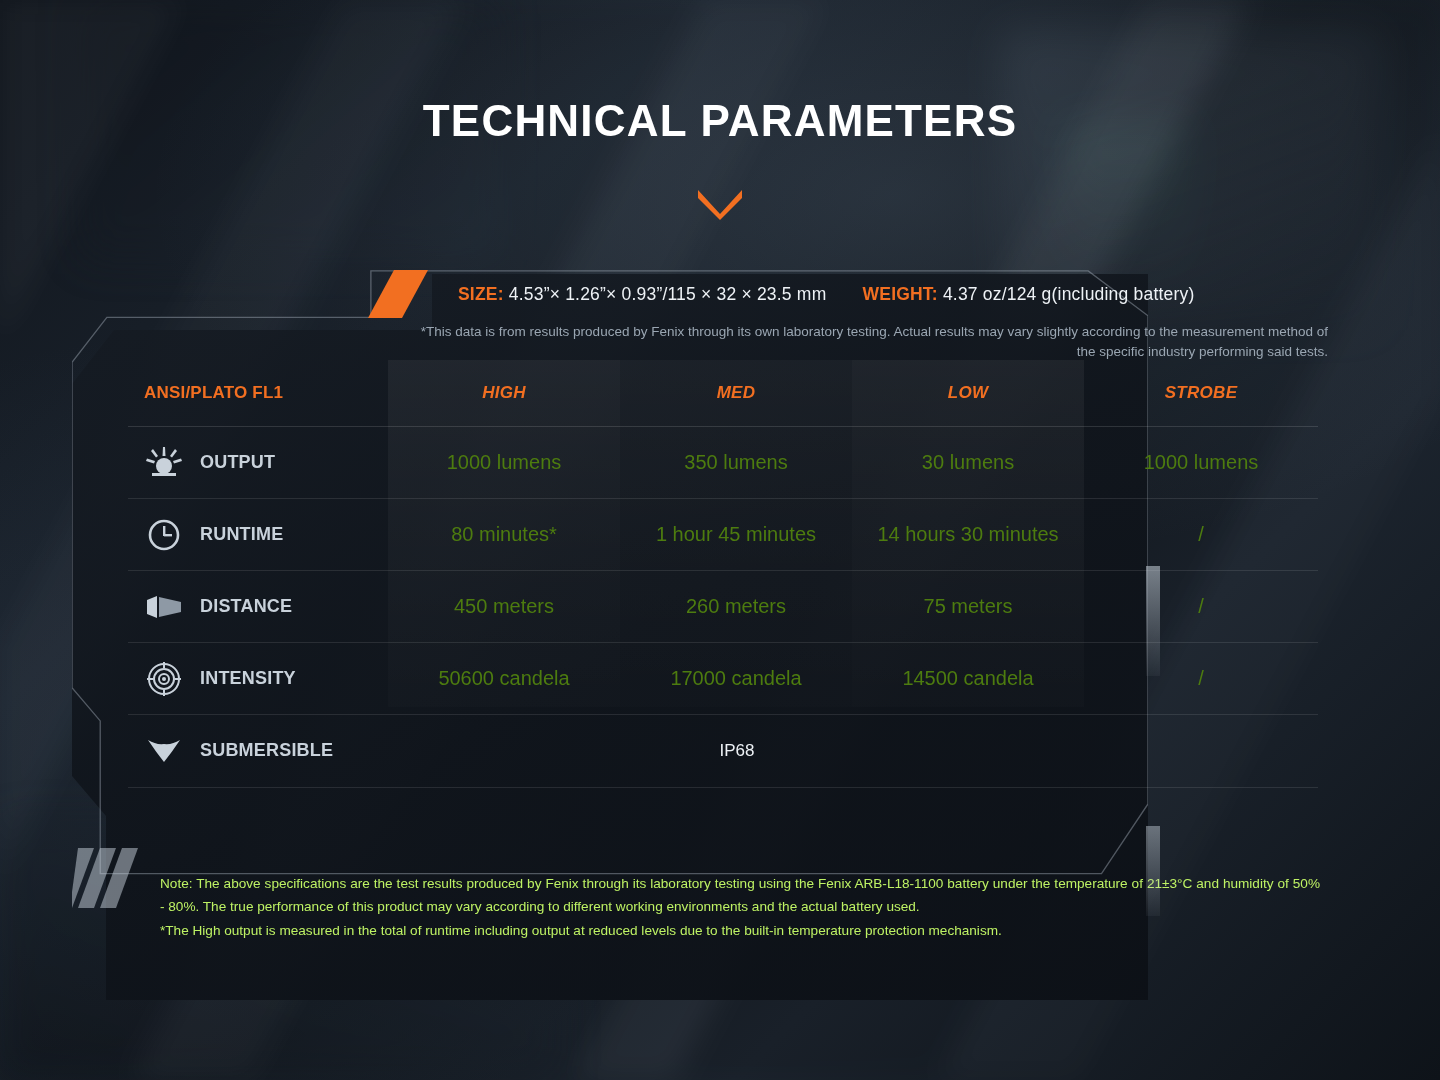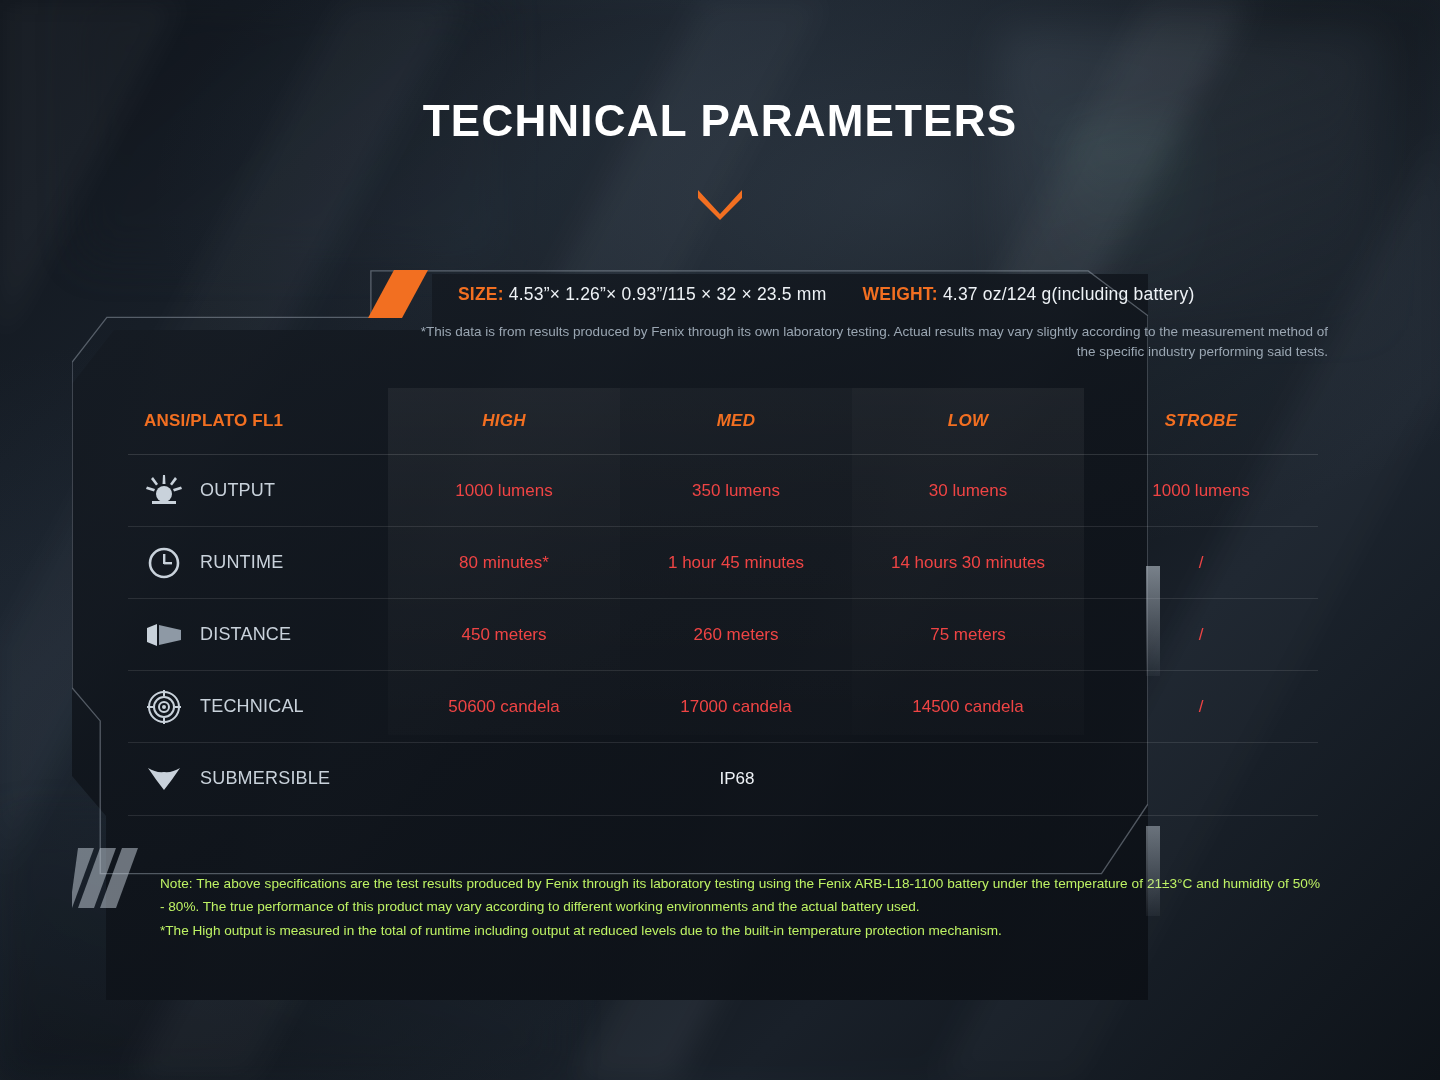--- a/index.html
+++ b/index.html
@@ -130,21 +130,21 @@
     text-align: right;
     color: #9aa6b2;
     font-size: 13.5px;
     line-height: 1.45;
   }
 
   
   .table {
     position: absolute;
     left: 56px;
-    top: 132px;
+    top: 104px;
     width: 1190px;
   }
   .row {
     display: flex;
     align-items: center;
     border-bottom: 1px solid rgba(255,255,255,0.10);
     position: relative;
   }
   .row:last-child { border-bottom: none; }
   .hrow { height: 66px; border-bottom: 1px solid rgba(255,255,255,0.13); }
@@ -156,42 +156,43 @@
     flex: 0 0 260px;
     display: flex;
     align-items: center;
     gap: 16px;
     padding-left: 16px;
     box-sizing: border-box;
   }
   .c-val {
     flex: 0 0 232px;
     text-align: center;
-    color: #ef4444;
-    font-size: 17px;
+    color: #4d7c0f;
+    font-size: 20px;
   }
   .c-val.last { flex: 0 0 234px; }
   .hcell {
     font-weight: bold;
     color: #f26f21;
     font-size: 17px;
     letter-spacing: .3px;
     font-style: italic;
   }
   .hlabel {
     color: #f26f21;
     font-weight: bold;
     font-size: 17px;
     letter-spacing: .2px;
   }
   .rowname {
     color: #c9d2db;
     font-size: 18px;
     letter-spacing: .2px;
     line-height: 1.18;
+    font-weight: bold;
   }
   .ico {
     width: 40px;
     height: 40px;
     flex: 0 0 40px;
     display: flex;
     align-items: center;
     justify-content: center;
   }
   .span-cell {
@@ -349,21 +350,21 @@
             <circle cx="17" cy="17" r="15" fill="none" stroke="#c9d2db" stroke-width="2"></circle>
             <circle cx="17" cy="17" r="10" fill="none" stroke="#c9d2db" stroke-width="2"></circle>
             <circle cx="17" cy="17" r="5" fill="none" stroke="#c9d2db" stroke-width="2"></circle>
             <circle cx="17" cy="17" r="2" fill="#c9d2db"></circle>
             <rect x="0" y="16" width="6" height="2" fill="#c9d2db"></rect>
             <rect x="28" y="16" width="6" height="2" fill="#c9d2db"></rect>
             <rect x="16" y="0" width="2" height="6" fill="#c9d2db"></rect>
             <rect x="16" y="28" width="2" height="6" fill="#c9d2db"></rect>
           </svg>
         </span>
-        <span class="rowname">TECHNICAL</span>
+        <span class="rowname">INTENSITY</span>
       </div>
       <div class="c-val">50600 candela</div>
       <div class="c-val">17000 candela</div>
       <div class="c-val">14500 candela</div>
       <div class="c-val last">/</div>
     </div>
 
 
     <div class="row wide-row" style="height:72px;border-bottom:1px solid rgba(255,255,255,0.10)">
       <div class="c-label">

